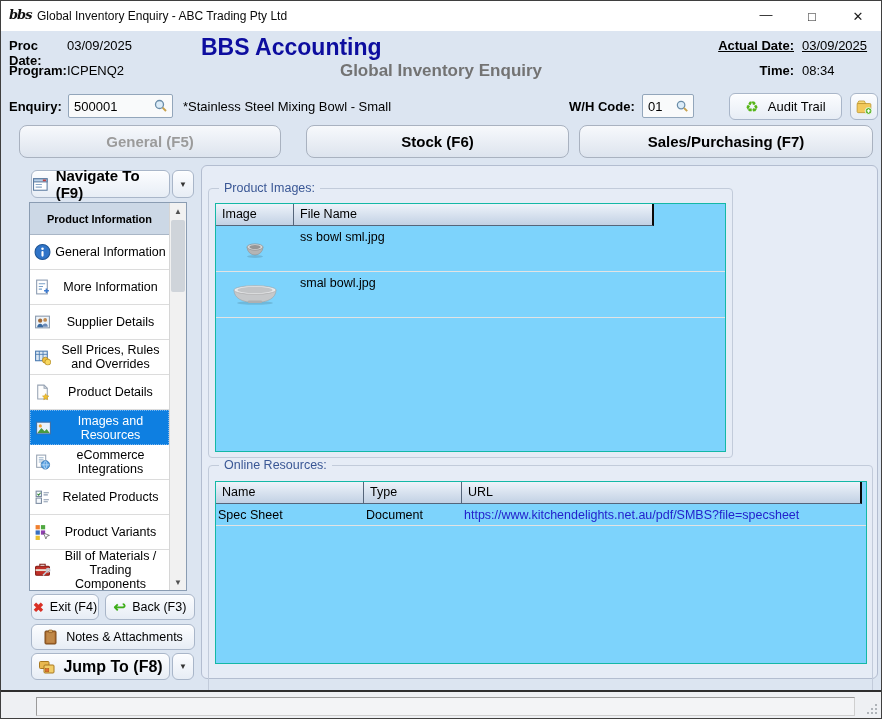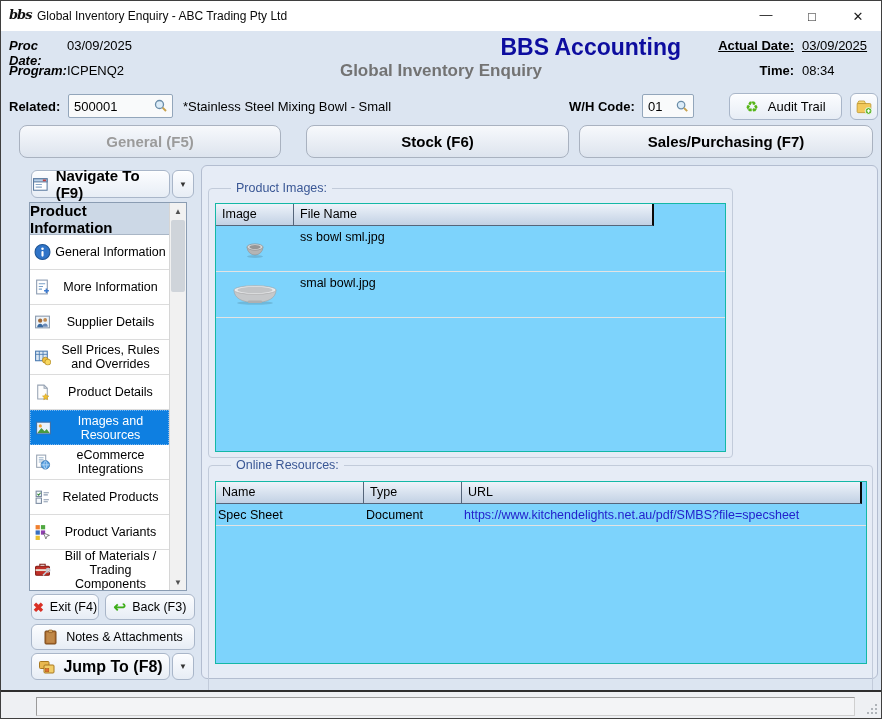--- a/index.html
+++ b/index.html
@@ -18,25 +18,25 @@
   .title-text { margin-left:8px; font-size:12px; color:#0a0a0a; }
   .win-controls { position:absolute; right:0; top:0; height:30px; display:flex; }
   .win-btn { width:46px; height:30px; display:flex; align-items:center; justify-content:center;
              font-size:13px; color:#1a1a1a; cursor:default; }
   .win-btn.min span { transform:translateY(-2px); }
 
   
   .lbl { font-weight:bold; font-size:13px; color:#000; }
   .val { font-size:13px; color:#000; }
   .hdr-row-left { position:absolute; left:8px; display:flex; }
-  .hdr-row-left .lbl { width:58px;font-style:italic; }
+  .hdr-row-left .lbl { width:58px; }
   .hdr-row-right { position:absolute; right:5px; display:flex; }
   .hdr-row-right .lbl { text-align:right; margin-right:8px; }
   .hdr-row-right .val { width:74px; }
-  .bbs-title { position:absolute; top:33px; left:200px; right:200px; text-align:right;
+  .bbs-title { position:absolute; top:33px; left:200px; right:200px; text-align:left;
                font-size:23px; font-weight:bold; color:#0d0d9f; }
   .screen-title { position:absolute; top:60px; left:200px; right:200px; text-align:center;
                   font-size:17px; font-weight:bold; color:#737373; }
 
   
   .field { position:absolute; height:24px; background:#f9fafb; border:1px solid #93a6bb;
            border-radius:2px; display:flex; align-items:center; font-size:13px;
            padding-left:5px; }
   .field .spacer { flex:1; }
   .search-btn { width:20px; height:20px; margin-right:1px; display:flex; align-items:center;
@@ -66,21 +66,21 @@
   .nav-scroll { position:absolute; right:0; top:0; bottom:0; width:17px; background:#f1f1f1;
                 border-left:1px solid #d6d6d6; }
   .scroll-arrow { position:absolute; left:0; width:16px; height:16px; display:flex;
                   align-items:center; justify-content:center; font-size:8px; color:#505050;
                   cursor:pointer; }
   .scroll-thumb { position:absolute; left:1px; top:17px; width:14px; height:72px;
                   background:#cfd4da; border-radius:2px; cursor:pointer; }
   .nav-items { position:absolute; left:0; top:0; right:17px; bottom:0; overflow:hidden; }
   .nav-header { height:32px; background:#ccd8e6; border-bottom:1px solid #a9b6c6;
                 display:flex; align-items:center; justify-content:center;
-                font-size:15px; font-weight:bold; }
+                font-size:11px; font-weight:bold; }
   .nav-item { position:relative; height:35px; display:flex; align-items:center;
               justify-content:center; text-align:center; font-size:12.5px; line-height:14px;
               border-bottom:1px solid #dcdcdc; padding:0 3px 0 25px; cursor:pointer;
               color:#000; }
   .nav-item.tall { height:41px; }
   .nav-item .ic { position:absolute; left:4px; top:50%; transform:translateY(-50%);
                   width:17px; height:17px; }
   .nav-item.selected { background:#0e7fe1; color:#fff; border:1px dotted #7ab6ef;
                        border-bottom:1px dotted #7ab6ef; }
 
@@ -94,21 +94,21 @@
                font-size:16px; font-weight:bold; gap:7px; }
 
   .glyph-red   { color:#d93025; font-weight:bold; font-size:13px; }
   .glyph-green { color:#3fae1a; font-weight:bold; font-size:15px; }
   .glyph-recycle { color:#55b517; font-size:15px; }
 
   
   .main-panel { position:absolute; left:200px; top:164px; width:677px; height:514px;
                 background:#e6ecf6; border:1px solid #b3bdd0; border-radius:6px; }
   .group { position:absolute; border:1px solid #c2cbda; border-radius:4px; }
-  .group-label { position:absolute; top:-8px; left:22px; background:#e6ecf6; padding:0 5px;
+  .group-label { position:absolute; top:-8px; left:10px; background:#e6ecf6; padding:0 5px;
                  font-size:12.5px; color:#3a5795; }
   .grid { position:absolute; background:#7dd3fc; border:1px solid #14b8a6; overflow:hidden; }
   .grid-header { display:flex; height:22px; font-size:12.5px; color:#000; }
   .hcell { background:linear-gradient(#eef3fa,#c2d1e4); border-right:1px solid #55657a;
            border-bottom:1px solid #55657a; padding:0 6px; line-height:21px; }
   .hcell.last { border-right:2px solid #0a0a0a; }
   .grid-row { position:relative; border-bottom:1px solid #e3e3e3; font-size:12.5px; }
   .img-row { height:46px; }
   .img-thumb { position:absolute; left:0; width:78px; top:0; bottom:0; display:flex;
                align-items:center; justify-content:center; }
@@ -159,21 +159,21 @@
   <div class="screen-title">Global Inventory Enquiry</div>
   <div class="hdr-row-right" style="top:37px;text-decoration:underline;">
     <span class="lbl">Actual Date:</span>
     <span class="val">03/09/2025</span>
   </div>
   <div class="hdr-row-right" style="top:62px;">
     <span class="lbl">Time:</span>
     <span class="val">08:34</span>
   </div>
 
-  <span class="lbl" style="position:absolute;left:8px;top:98px;">Related:</span>
+  <span class="lbl" style="position:absolute;left:8px;top:98px;">Enquiry:</span>
   <div class="field" style="left:67px;top:93px;width:105px;">
     <span>500001</span>
     <span class="spacer"></span>
     <span class="search-btn">
       <svg width="16" height="16" viewBox="0 0 16 16">
         <circle cx="6.5" cy="6.5" r="4" fill="#dcecf8" stroke="#6a8ca8" stroke-width="1.3"></circle>
         <line x1="9.6" y1="9.6" x2="13" y2="13" stroke="#c8a24e" stroke-width="2"></line>
       </svg>
     </span>
   </div>

